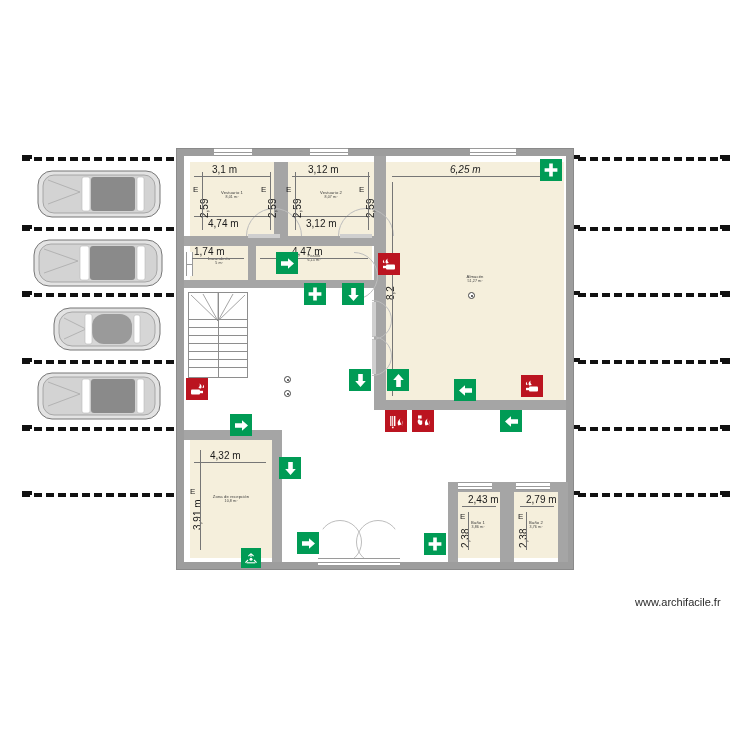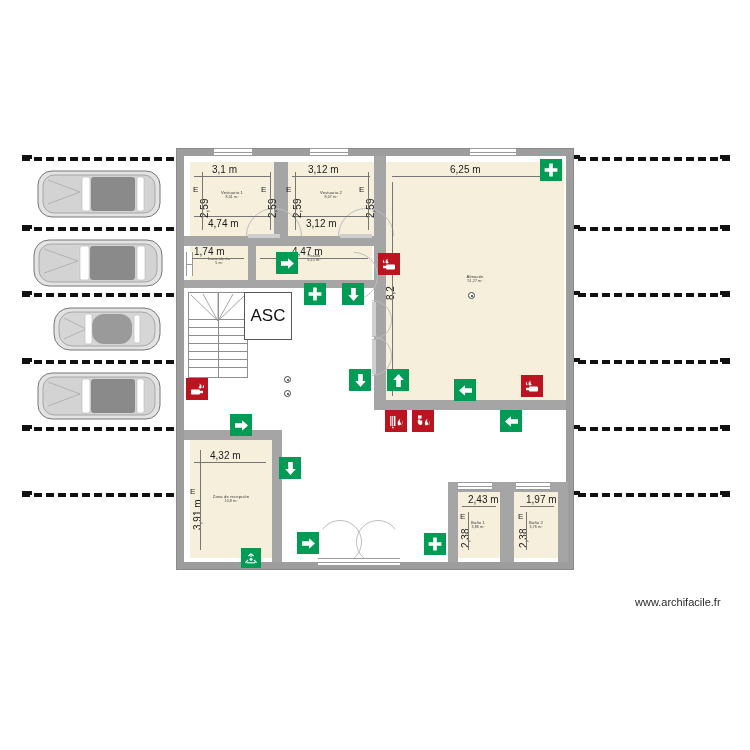--- a/index.html
+++ b/index.html
@@ -373,23 +373,20 @@
     <div class="stair-step" style="top:42px;"></div>
     <div class="stair-step" style="top:50px;"></div>
     <div class="stair-step" style="top:58px;"></div>
     <div class="stair-step" style="top:66px;"></div>
     <div class="stair-step" style="top:74px;"></div>
     <svg style="position:absolute; left:0; top:0;" width="58" height="28" viewBox="0 0 58 28">
       <path d="M29 28 L2 2 M29 28 L14 1 M29 28 L29 0 M29 28 L44 1 M29 28 L56 2" stroke="#8e8e8e" stroke-width="0.8" fill="none"></path>
     </svg>
   </div>
 
-  <div class="asc-box" style="left:244px; top:292px; width:48px; height:48px;">
-    <span>ASC</span>
-  </div>
 
   <div class="ceil-dot" style="left:284px; top:376px;"></div>
   <div class="ceil-dot" style="left:284px; top:390px;"></div>
   <div class="ceil-dot" style="left:468px; top:292px;"></div>
 
   <div class="dim" style="left:212px; top:164px;">3,1 m</div>
   <div class="dim-line" style="left:194px; top:176px; width:76px;"></div>
   <div class="dim" style="left:208px; top:218px;">4,74 m</div>
   <div class="dim-line" style="left:194px; top:216px; width:76px;"></div>
 
@@ -411,39 +408,39 @@
   <div class="etick" style="left:261px; top:185px;">E</div>
   <div class="etick" style="left:286px; top:185px;">E</div>
   <div class="etick" style="left:359px; top:185px;">E</div>
 
   <div class="dim" style="left:194px; top:246px;">1,74 m</div>
   <div class="dim-line" style="left:192px; top:258px; width:52px;"></div>
 
   <div class="dim" style="left:292px; top:246px;">4,47 m</div>
   <div class="dim-line" style="left:260px; top:258px; width:108px;"></div>
 
-  <div class="dim" style="left:450px; top:164px;">6,25 m</div>
+  <div class="dim" style="left:450px; top:164px;font-style:italic;">6,25 m</div>
   <div class="dim-line" style="left:392px; top:176px; width:166px;"></div>
 
   <div class="dim-v" style="left:385px; top:300px;">8,2</div>
   <div class="dim-line-v" style="left:392px; top:182px; height:214px;"></div>
 
   <div class="dim" style="left:210px; top:450px;">4,32 m</div>
   <div class="dim-line" style="left:194px; top:462px; width:72px;"></div>
   <div class="dim-v" style="left:192px; top:530px;">3,91 m</div>
   <div class="dim-line-v" style="left:200px; top:450px; height:100px;"></div>
   <div class="etick" style="left:190px; top:487px;">E</div>
 
   <div class="dim" style="left:468px; top:494px;">2,43 m</div>
   <div class="dim-line" style="left:462px; top:506px; width:34px;"></div>
   <div class="dim-v" style="left:460px; top:548px;">2,38</div>
   <div class="dim-line-v" style="left:468px; top:512px; height:38px;"></div>
   <div class="etick" style="left:460px; top:512px;">E</div>
 
-  <div class="dim" style="left:526px; top:494px;">1,97 m</div>
+  <div class="dim" style="left:526px; top:494px;">2,79 m</div>
   <div class="dim-line" style="left:520px; top:506px; width:34px;"></div>
   <div class="dim-v" style="left:518px; top:548px;">2,38</div>
   <div class="dim-line-v" style="left:526px; top:512px; height:38px;"></div>
   <div class="etick" style="left:518px; top:512px;">E</div>
 
   <div class="sign sign-green" style="left:540px; top:159px;">
     <svg width="16" height="16" viewBox="0 0 16 16">
         <path d="M6.2 1.6h3.6v4.6h4.6v3.6H9.8v4.6H6.2V9.8H1.6V6.2h4.6z" fill="#fff"></path>
       </svg>
   </div>

